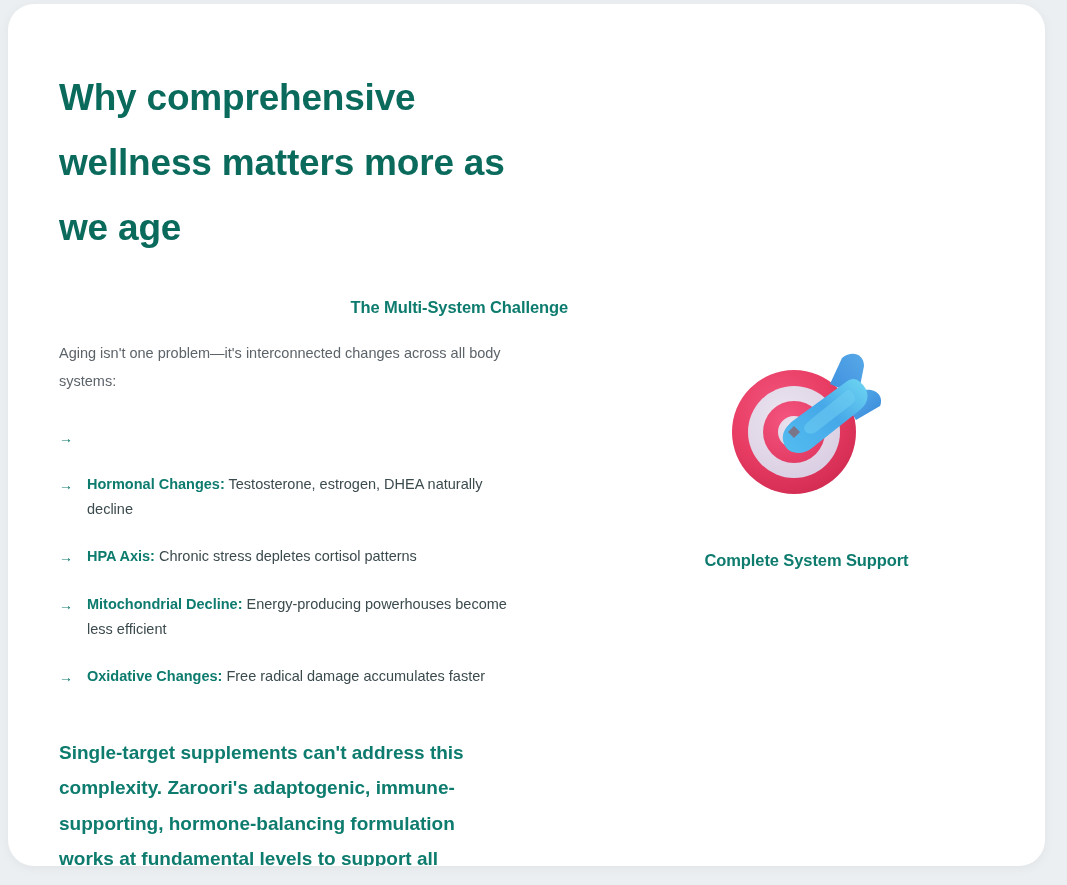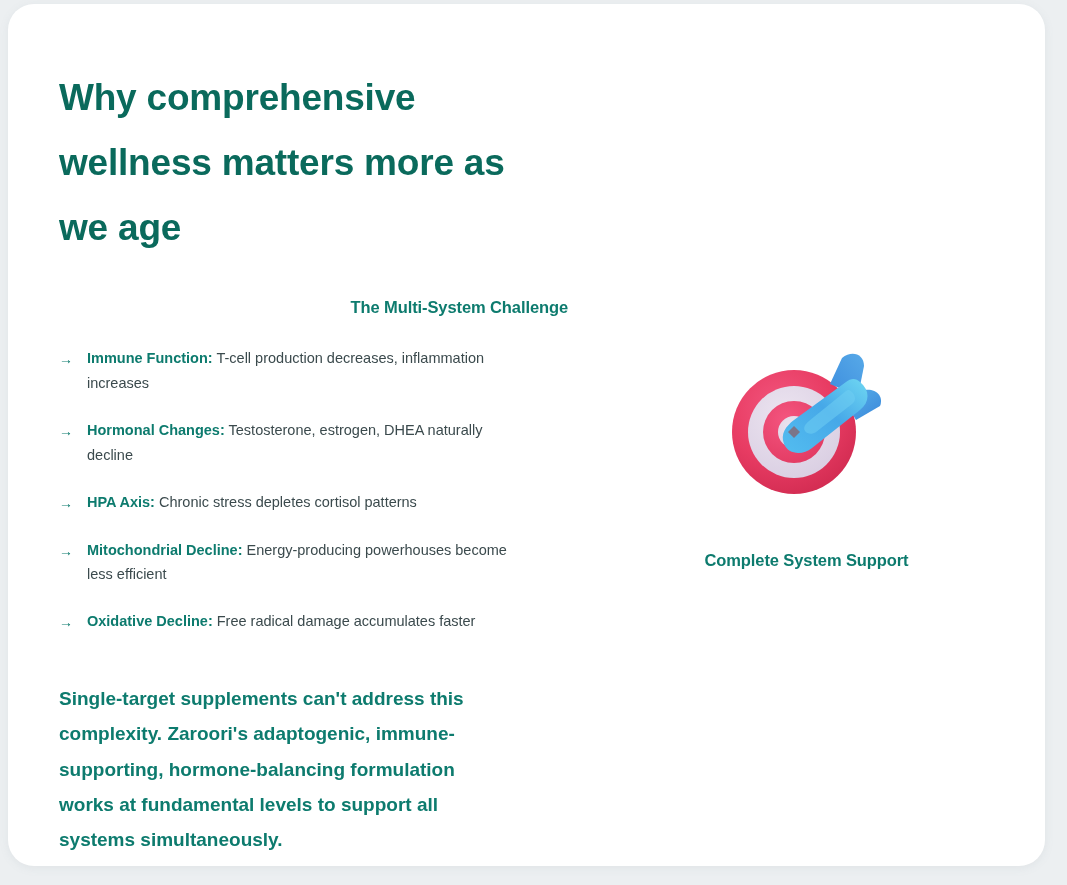--- a/index.html
+++ b/index.html
@@ -143,28 +143,26 @@
 
 <div class="page-card">
   <div class="card-inner">
 
     <div class="left-col">
 
       <h1 class="main-heading">Why comprehensive wellness matters more as we age</h1>
 
       <h2 class="sub-heading">The Multi-System Challenge</h2>
 
+      <p class="intro-para">Aging isn't one problem—it's interconnected changes across all body systems:</p>
 
       <ul class="challenge-list">
 
         <li class="challenge-item">
           <span class="arrow-icon">→</span>
-          <span class="challenge-text">
-            <span class="challenge-label">Immune Function:</span><span> T-cell production decreases, inflammation increases</span>
-          </span>
         </li>
 
         <li class="challenge-item">
           <span class="arrow-icon">→</span>
           <span class="challenge-text">
             <span class="challenge-label">Hormonal Changes:</span><span> Testosterone, estrogen, DHEA naturally decline</span>
           </span>
         </li>
 
         <li class="challenge-item">
@@ -177,21 +175,21 @@
         <li class="challenge-item">
           <span class="arrow-icon">→</span>
           <span class="challenge-text">
             <span class="challenge-label">Mitochondrial Decline:</span><span> Energy-producing powerhouses become less efficient</span>
           </span>
         </li>
 
         <li class="challenge-item">
           <span class="arrow-icon">→</span>
           <span class="challenge-text">
-            <span class="challenge-label">Oxidative Decline:</span><span> Free radical damage accumulates faster</span>
+            <span class="challenge-label">Oxidative Changes:</span><span> Free radical damage accumulates faster</span>
           </span>
         </li>
 
       </ul>
 
       <p class="closing-para">Single-target supplements can't address this complexity. Zaroori's adaptogenic, immune-supporting, hormone-balancing formulation works at fundamental levels to support all systems simultaneously.</p>
 
     </div>
 
     <div class="right-col">

